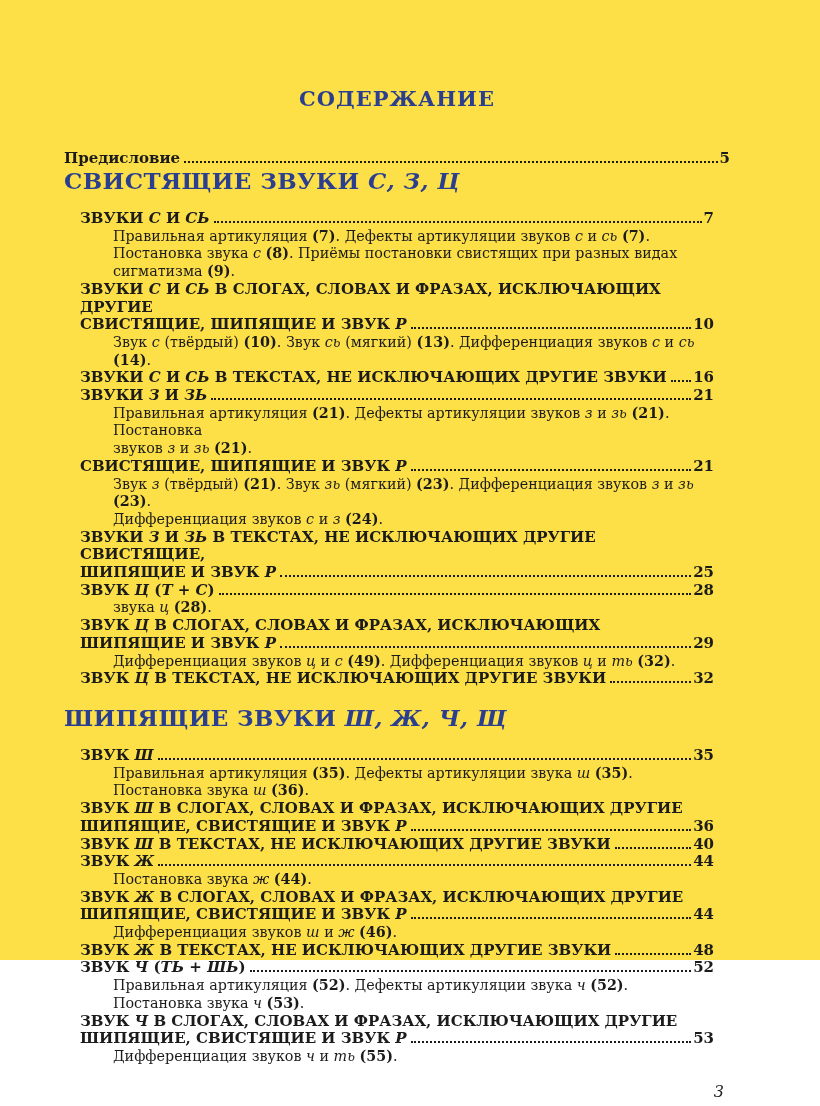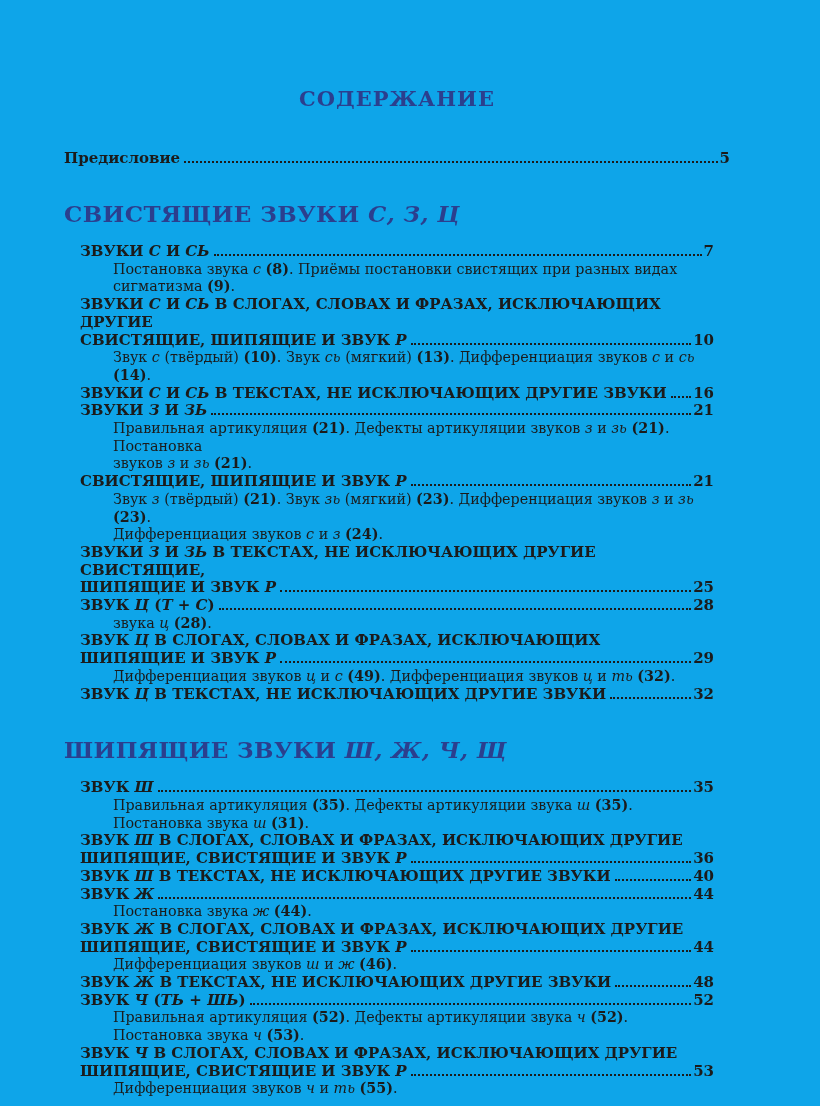--- a/index.html
+++ b/index.html
@@ -3,25 +3,25 @@
 <meta charset="utf-8">
 <style>
   :root{
     --accent:#2b3f8e;
     --ink:#1b1b1b;
   }
   html,body{margin:0;padding:0;background:#ffffff;}
   body{width:820px;height:1106px;overflow:hidden;}
   .page{
     box-sizing:border-box;
-    width:820px;height:1106px;
+    width:820px;height:960px;
     padding:86px 90px 0 64px;
     font-family:"DejaVu Serif","Liberation Serif",serif;
     color:var(--ink);
-    background:#0ea5e9;
+    background:#fde047;
   }
   .doc-title{
     margin:0 0 38px 0;
     text-align:center;
     color:var(--accent);
     font-size:21px;
     font-weight:bold;
     letter-spacing:1px;
   }
   .leader-row{display:flex;align-items:baseline;}
@@ -32,21 +32,21 @@
     margin:0 2px 3px 4px;
     min-width:14px;
   }
   .pg{font-weight:bold;white-space:nowrap;}
   .preface-row{
     font-weight:bold;
     font-size:15px;
     line-height:18px;
   }
   .section-heading{
-    margin:33px 0 13px 0;
+    margin:0 0 13px 0;
     color:var(--accent);
     font-size:23px;
     line-height:27px;
     font-weight:bold;
     letter-spacing:0.4px;
   }
   .entries{margin:16px;}
   .entry-main{
     font-weight:bold;
     font-size:15px;
@@ -84,20 +84,21 @@
       <h2 class="section-heading">СВИСТЯЩИЕ ЗВУКИ <i>С, З, Ц</i></h2>
       <div class="entries">
         <div class="entry-main">
           <div class="leader-row">
             <span class="t">ЗВУКИ <i>С</i> И <i>СЬ</i></span>
             <span class="dots"></span>
             <span class="pg">7</span>
           </div>
         </div>
         <div class="entry-sub">
+          <div class="line">Правильная артикуляция <b>(7)</b>. Дефекты артикуляции звуков <i>с</i> и <i>сь</i> <b>(7)</b>.</div>
           <div class="line">Постановка звука <i>с</i> <b>(8)</b>. Приёмы постановки свистящих при разных видах сигматизма <b>(9)</b>.</div>
         </div>
         <div class="entry-main">
           <div class="line">ЗВУКИ <i>С</i> И <i>СЬ</i> В СЛОГАХ, СЛОВАХ И ФРАЗАХ, ИСКЛЮЧАЮЩИХ ДРУГИЕ</div>
           <div class="leader-row">
             <span class="t">СВИСТЯЩИЕ, ШИПЯЩИЕ И ЗВУК <i>Р</i></span>
             <span class="dots"></span>
             <span class="pg">10</span>
           </div>
         </div>
@@ -174,21 +175,21 @@
       <div class="entries">
         <div class="entry-main">
           <div class="leader-row">
             <span class="t">ЗВУК <i>Ш</i></span>
             <span class="dots"></span>
             <span class="pg">35</span>
           </div>
         </div>
         <div class="entry-sub">
           <div class="line">Правильная артикуляция <b>(35)</b>. Дефекты артикуляции звука <i>ш</i> <b>(35)</b>.</div>
-          <div class="line">Постановка звука <i>ш</i> <b>(31)</b>.</div>
+          <div class="line">Постановка звука <i>ш</i> <b>(36)</b>.</div>
         </div>
         <div class="entry-main">
           <div class="line">ЗВУК <i>Ш</i> В СЛОГАХ, СЛОВАХ И ФРАЗАХ, ИСКЛЮЧАЮЩИХ ДРУГИЕ</div>
           <div class="leader-row">
             <span class="t">ШИПЯЩИЕ, СВИСТЯЩИЕ И ЗВУК <i>Р</i></span>
             <span class="dots"></span>
             <span class="pg">36</span>
           </div>
         </div>
         <div class="entry-main">

